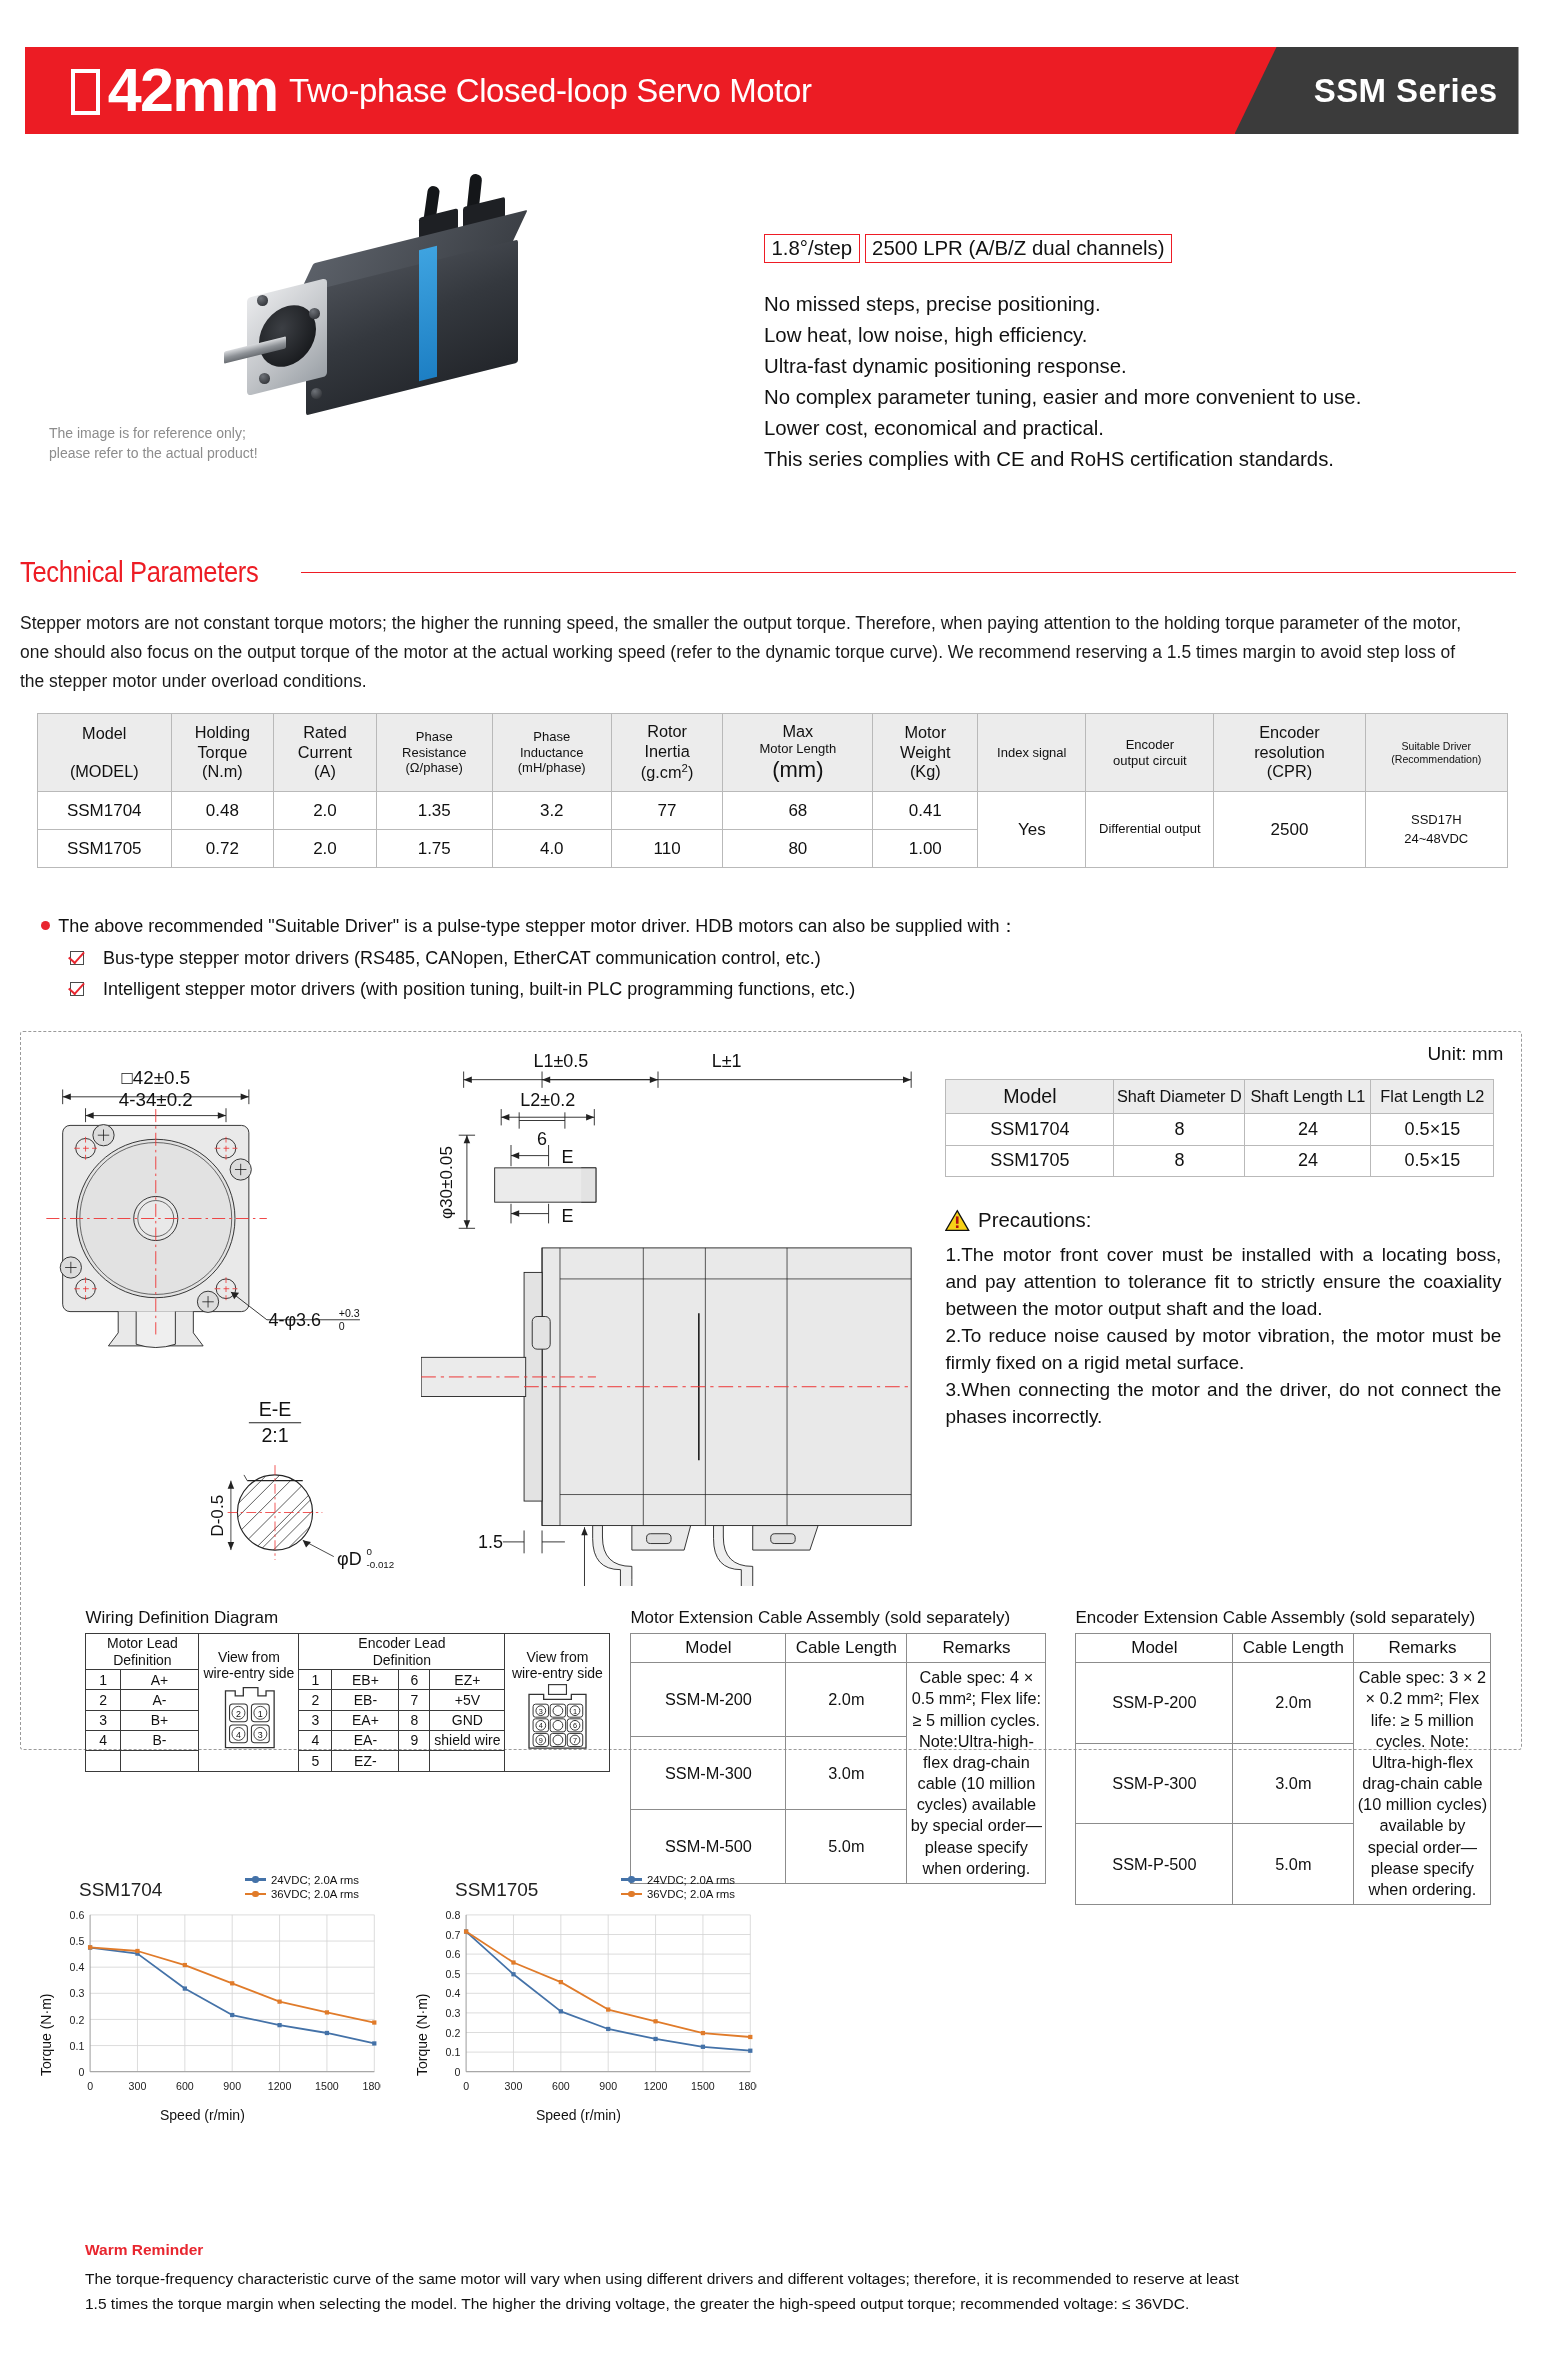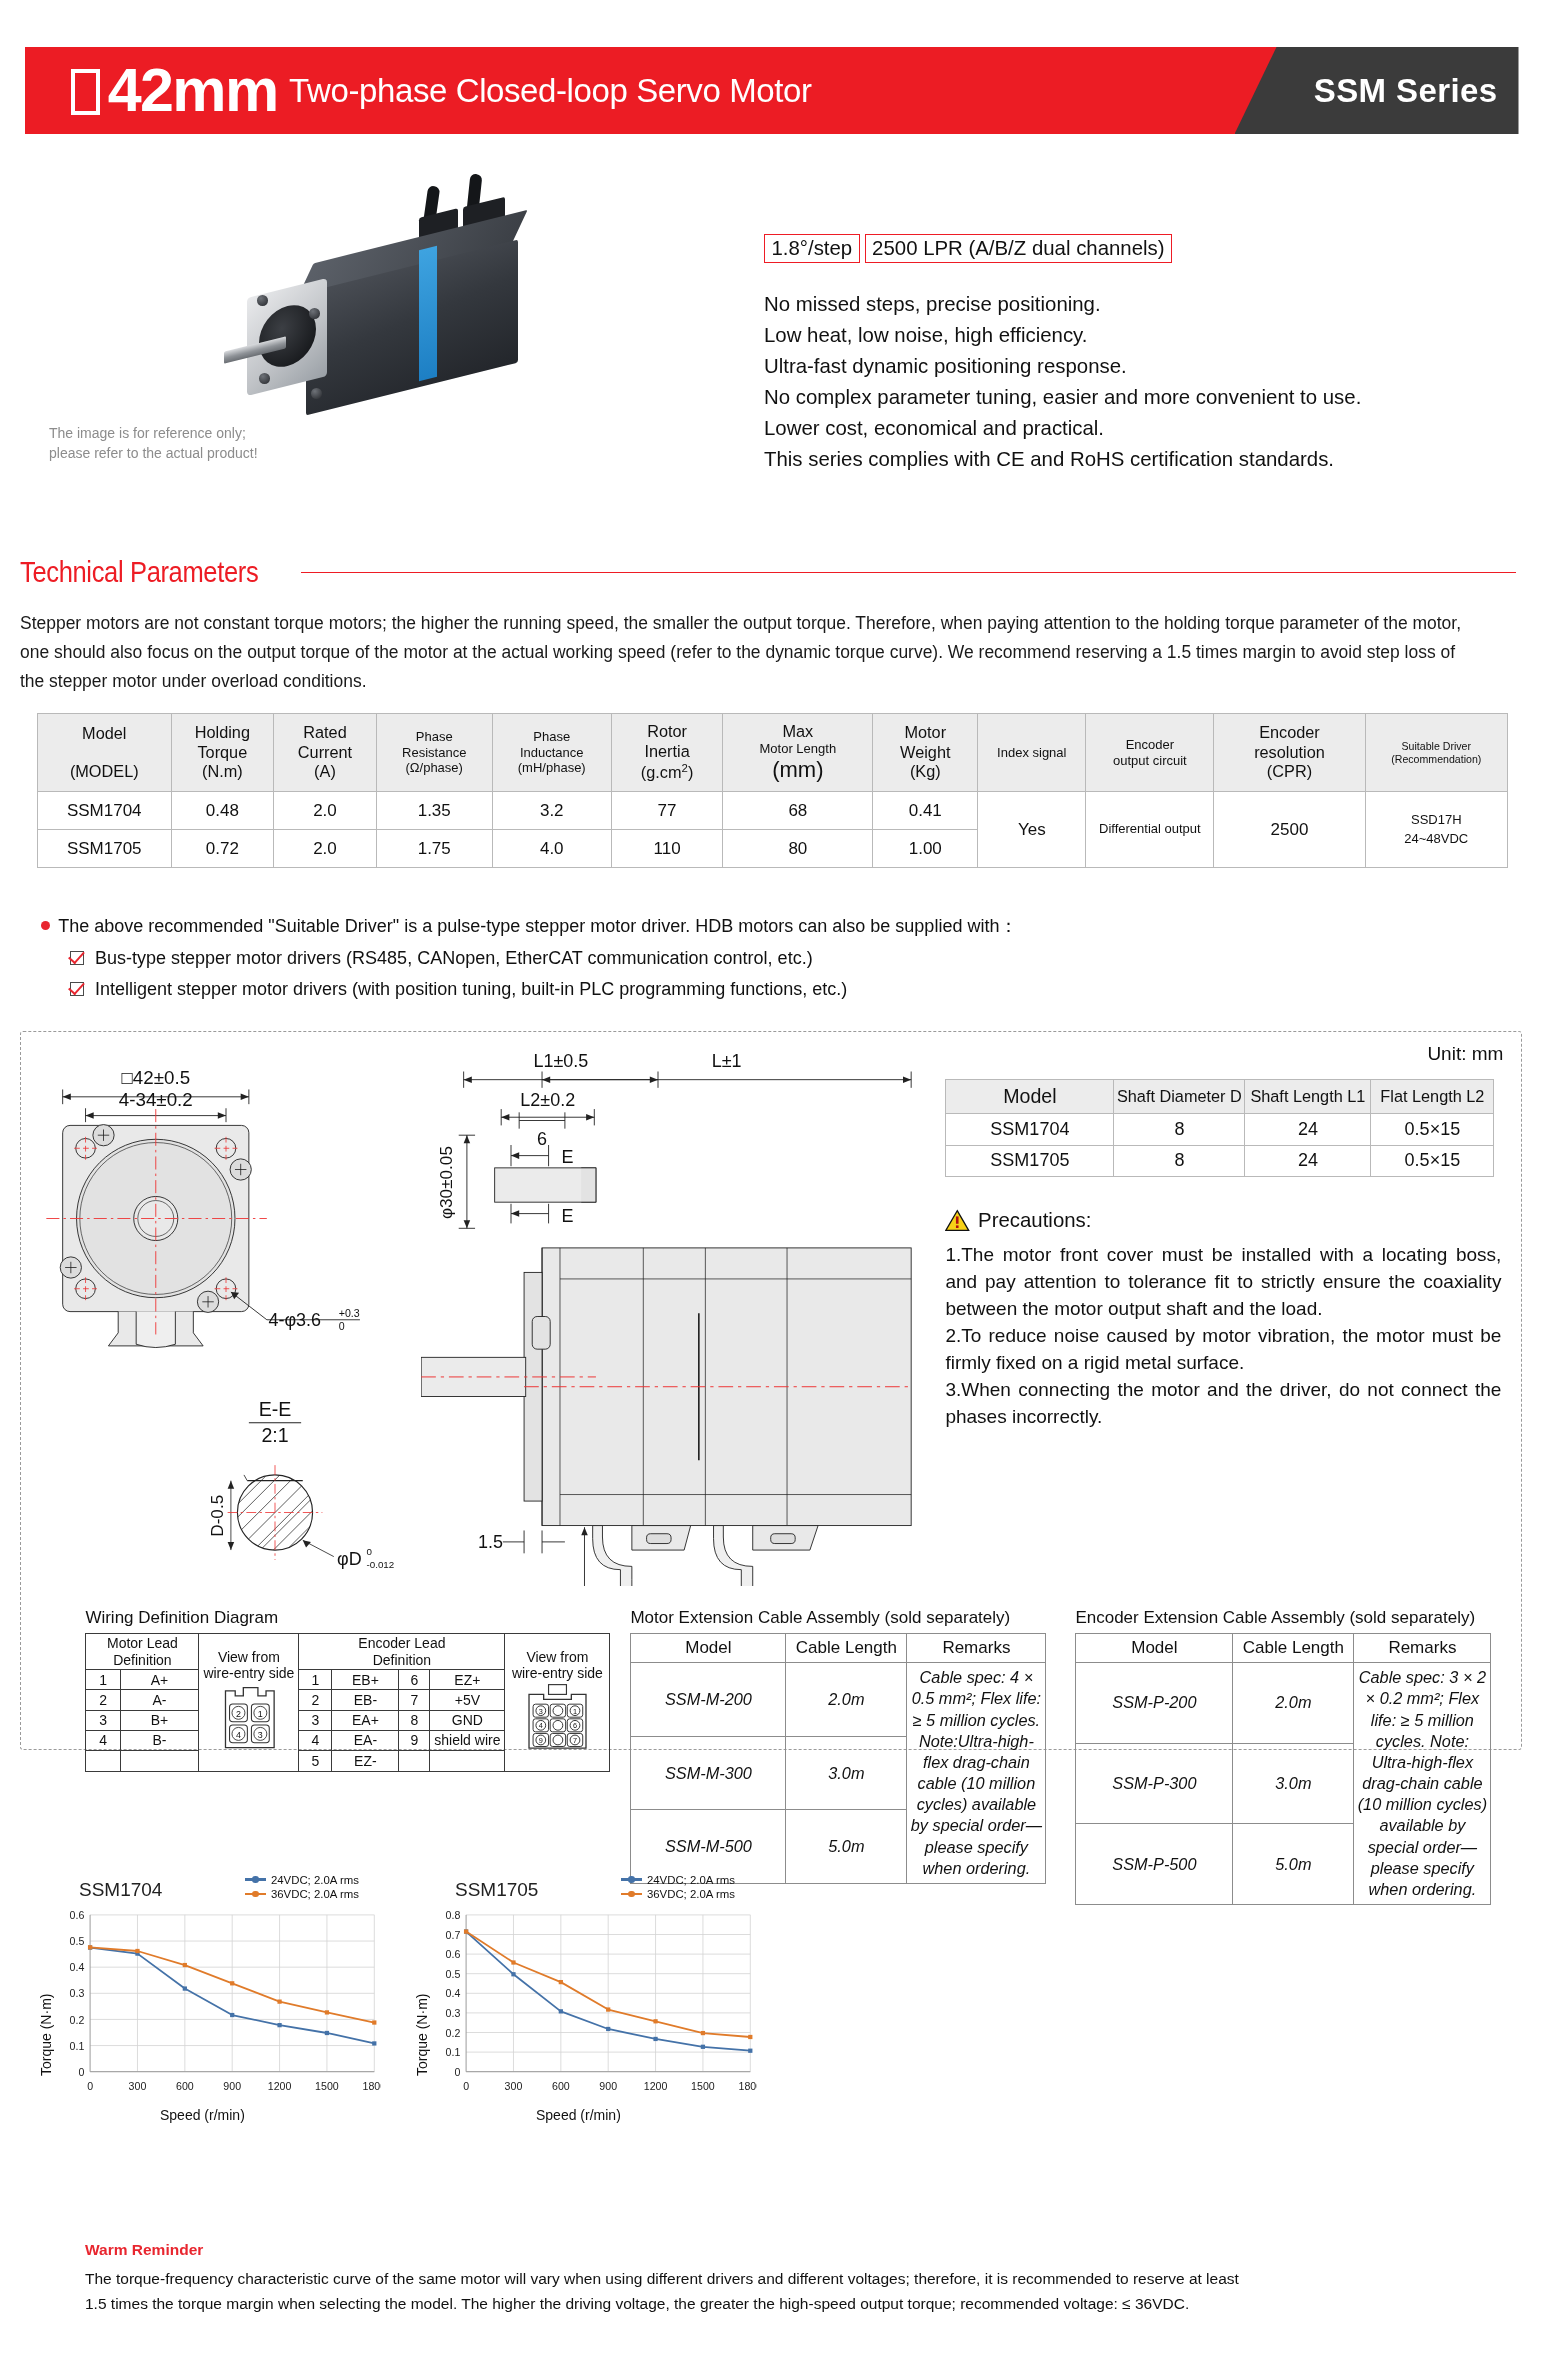--- a/index.html
+++ b/index.html
@@ -137,21 +137,21 @@
   .sup { font-size: 0.7em; vertical-align: super; }
 
   
   .notes { position: absolute; left: 41px; top: 914px; width: 1308px; }
   .note-row { display: flex; align-items: flex-start; gap: 8.2px; margin-bottom: 8.2px; }
   .dot {
     width: 9px; height: 9px; border-radius: 50%; background: #e8262f;
     margin-top: 7.4px; flex: 0 0 auto;
   }
   .note-txt { font-size: 18px; line-height: 1.35; color: #111; }
-  .sub-check { display: flex; align-items: flex-start; gap: 11px; margin: 6.5px 0 6.5px 29px; }
+  .sub-check { display: flex; align-items: flex-start; gap: 19px; margin: 6.5px 0 6.5px 29px; }
 
   .cbox {
     position: relative; width: 14px; height: 14px; border: 1.3px solid #4a4a4a;
     flex: 0 0 auto; margin-top: 4.9px; background: #fff;
   }
   .cbox::after {
     content: ""; position: absolute; left: 0.8px; top: -4.1px;
     width: 6.5px; height: 13px; border: solid #e8262f;
     border-width: 0 2.8px 2.8px 0; transform: rotate(42deg);
   }
@@ -195,21 +195,21 @@
   .wiring-table th { font-size: 14px; line-height: 1.15; }
   .tiny { font-size: 10.6px; }
 
   .cable-sec-m { position: absolute; left: 609px; top: 576px; }
   .cable-sec-p { position: absolute; left: 1054px; top: 576px; }
   .cable-table { border-collapse: collapse; table-layout: fixed; }
   .cable-table th, .cable-table td {
     border: 0.8px solid #8c8c8c; text-align: center; color: #111; padding: 4.1px 2.5px;
   }
   .cable-table thead th { font-size: 17px; font-weight: 400; }
-  .cable-table tbody td { font-size: 16.3px; font-style: italic; }
+  .cable-table tbody td { font-size: 16.3px; }
   .remark-cell { font-size: 9.8px; line-height: 1.3; text-align: justify; padding: 3.3px 4.1px; }
 
   
   .charts { position: absolute; left: 33px; top: 1872px; }
   .chart-block { position: absolute; }
   .chart-title { position: absolute; font-size: 19px; color: #222; }
   .legend { position: absolute; }
   .legend-row { display: flex; align-items: center; gap: 4.9px; margin-bottom: 2.5px; }
   .leg-line { width: 21px; height: 2.5px; position: relative; }
   .leg-line::after {

